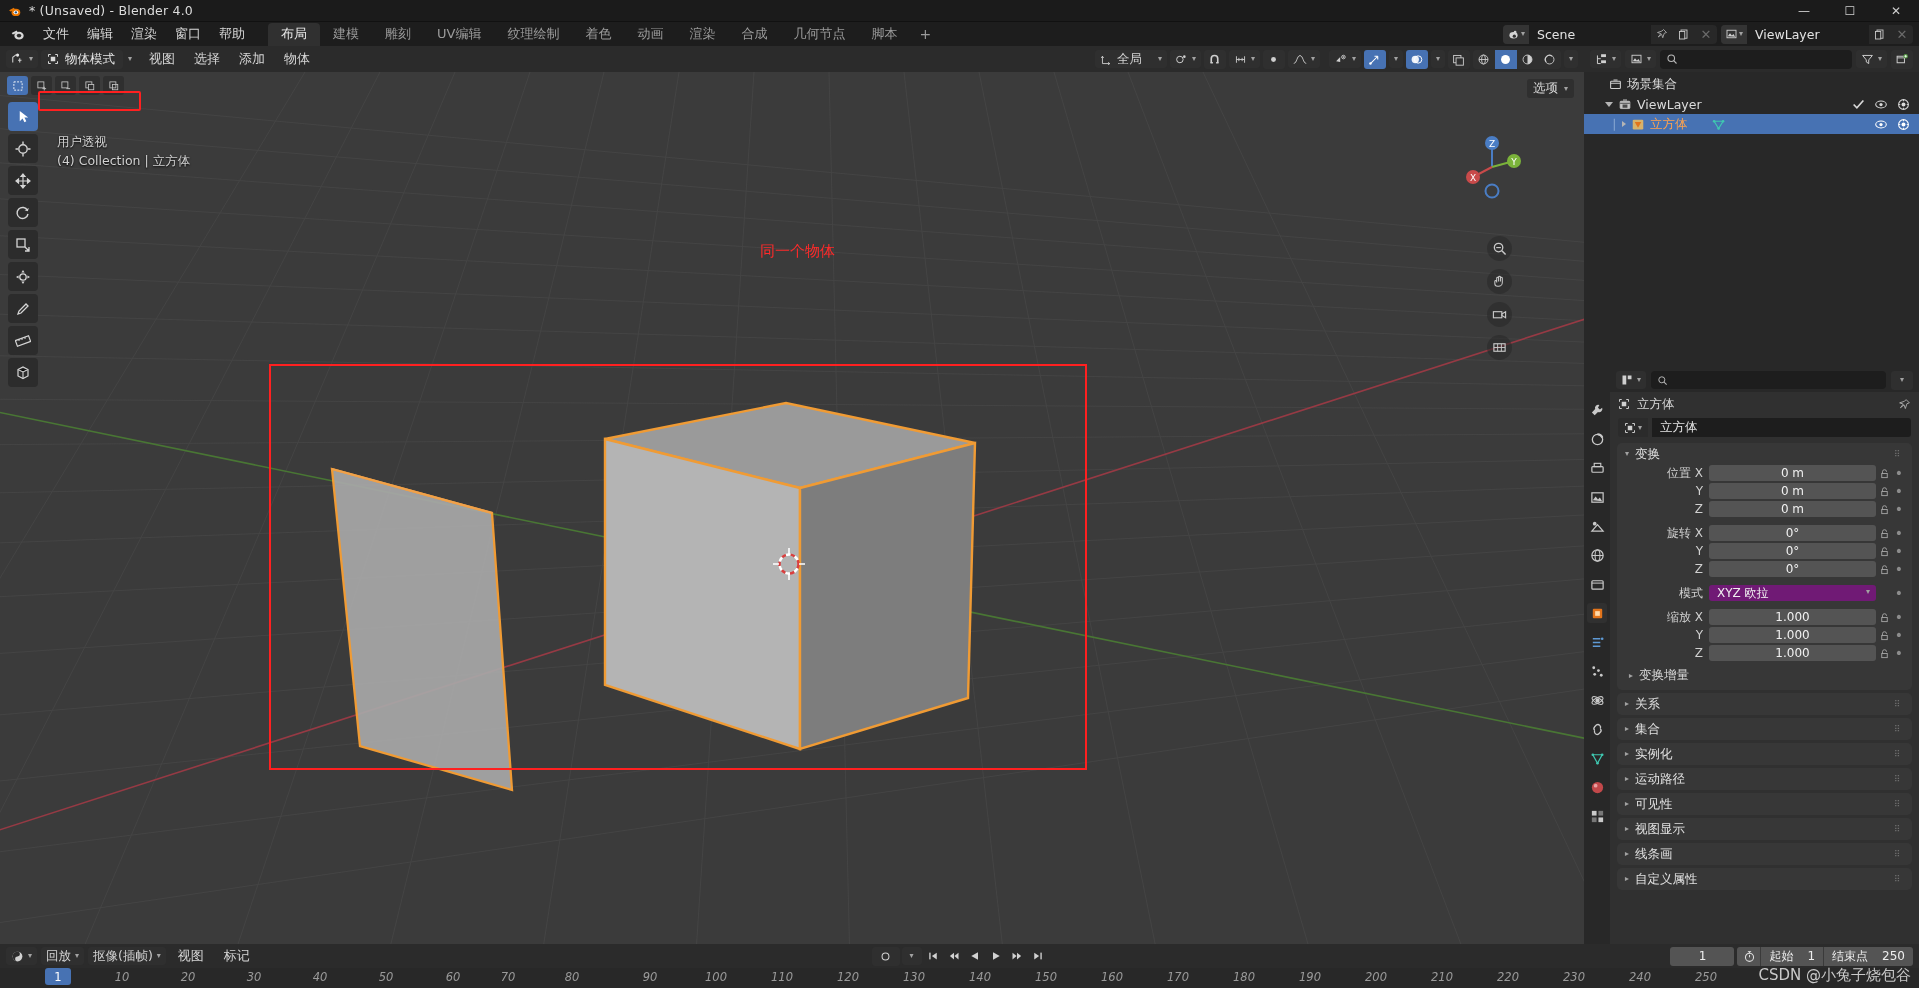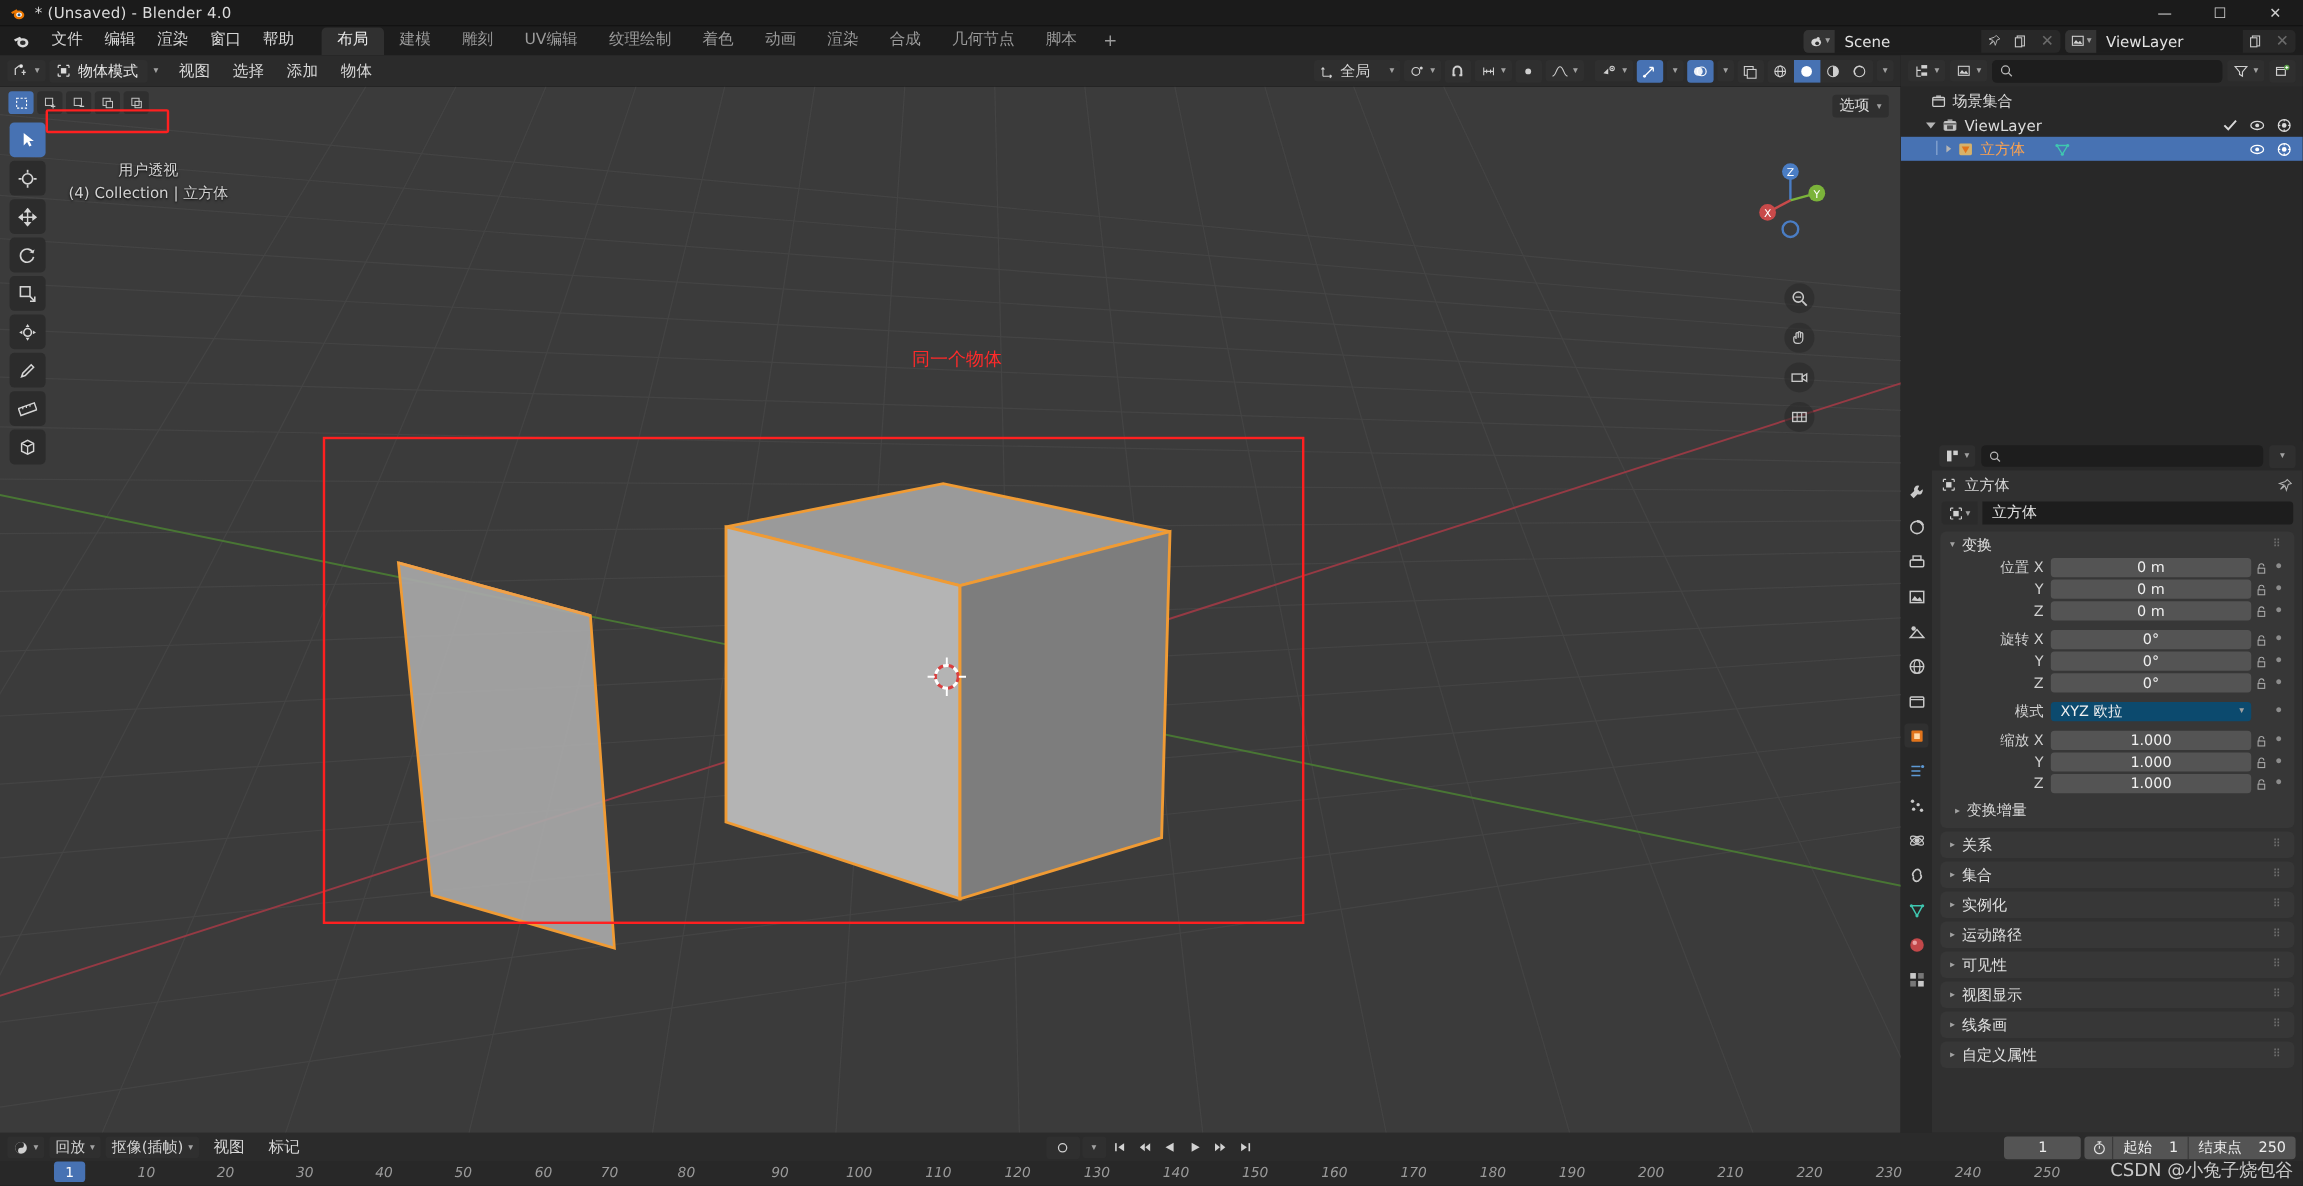--- a/index.html
+++ b/index.html
@@ -92,33 +92,33 @@
     display: flex; align-items: center; justify-content: center;
   }
   .tool.active { background: #4772b3; }
 
   
   .selrow { position: absolute; left: 6px; top: 30px; display: flex; gap: 3px; align-items:center; z-index: 7;}
   .selbtn { width: 21px; height: 19px; background: #2f2f2f; border-radius: 3px;
             display:flex;align-items:center;justify-content:center; }
   .selbtn.on { background: #4772b3; }
 
-  .vp-text { position: absolute; left: 57px; top: 86px; z-index: 4; pointer-events: none; text-align: center; }
+  .vp-text { position: absolute; left: 57px; top: 86px; z-index: 4; pointer-events: none; }
   .vp-text div { font-size: 12.5px; color: #d3d3d3; line-height: 19px; text-shadow: 0 1px 2px #000; }
 
   .options-btn {
     position: absolute; right: 10px; top: 33px; z-index: 6;
     height: 19px; background: #2f2f2f; border-radius: 3px; padding: 0 6px;
     display: flex; align-items: center; gap: 6px; font-size: 12.5px; color: #dcdcdc;
   }
 
   .vp-canvas { position: absolute; inset: 26px 0 0 0; overflow: hidden; }
 
   .annotation {
-    position: absolute; left: 760px; top: 196px; color: #ff2a2a; font-size: 15px; z-index: 12; margin-top: 48px;
+    position: absolute; left: 760px; top: 196px; color: #ff2a2a; font-size: 15px; z-index: 12;
   }
   .sel-rect {
     position: absolute; left: 269px; top: 318px; width: 818px; height: 406px;
     border: 2px solid #ff2020; z-index: 11; pointer-events: none;
   }
 
   
   .gizmo { position: absolute; right: 56px; top: 85px; width: 72px; height: 72px; z-index: 9; }
   .navbtns { position: absolute; right: 72px; top: 190px; display:flex; flex-direction: column; gap: 8px; z-index: 9; }
   .navbtn { width: 25px; height: 25px; border-radius: 50%; background: rgba(40,40,40,.55);
@@ -160,21 +160,21 @@
   .id-field { flex: 1; height: 19px; background: #1d1d1d; border-radius: 0 3px 3px 0;
               display: flex; align-items: center; padding: 0 8px; font-size: 12.5px; color: #e4e4e4; }
   .panel { background: #373737; border-radius: 5px; margin: 0 7px 3px; padding: 0 0 6px; }
   .panel.closed { padding: 0; }
   .panel-head { height: 22px; display: flex; align-items: center; gap: 6px; padding: 0 8px; font-size: 12.5px; color: #e0e0e0; }
   .grip { margin-left: auto; color: #6e6e6e; font-size: 9px; letter-spacing: 1px; line-height: 6px; width: 10px; }
   .fieldrow { display: flex; align-items: center; height: 16px; margin-bottom: 2px; padding: 0 6px 0 0; }
   .flabel { width: 92px; text-align: right; padding-right: 6px; font-size: 12px; color: #d0d0d0; white-space: nowrap; }
   .fval { flex: 1; height: 16px; background: #545454; border-radius: 3px; display: flex;
           align-items: center; justify-content: center; font-size: 12px; color: #f0f0f0; }
-  .fval.dropdown { background: #0c4a6e; justify-content: flex-start; padding-left: 8px; position: relative; }
+  .fval.dropdown { background: #701a75; justify-content: flex-start; padding-left: 8px; position: relative; }
   .fval.dropdown .dd { position: absolute; right: 6px; top: 3px; }
   .lockico { width: 16px; display: flex; justify-content: center; color: #a8a8a8; }
   .dotico { width: 14px; display: flex; justify-content: center; color: #8c8c8c; font-size: 14px; line-height: 10px; }
   .subpanel { display: flex; align-items: center; gap: 6px; padding: 4px 8px 0 12px; font-size: 12.5px; color: #dadada; }
   .gap { height: 6px; }
 
   
   .timeline { position: absolute; left: 0; bottom: 0; width: 1919px; height: 44px; background: #282828; }
   .tl-header { height: 24px; background: #2b2b2b; display: flex; align-items: center; gap: 4px; padding: 0 6px; }
   .tl-center { position: absolute; left: 0; right: 0; display: flex; justify-content: center; align-items: center; gap: 2px; height: 24px; pointer-events:none;}

